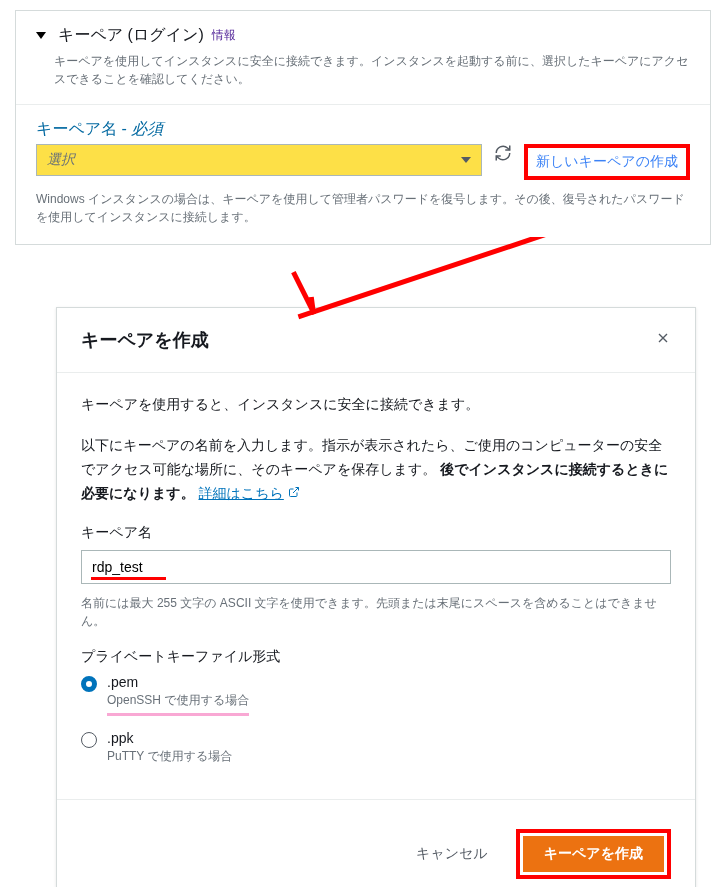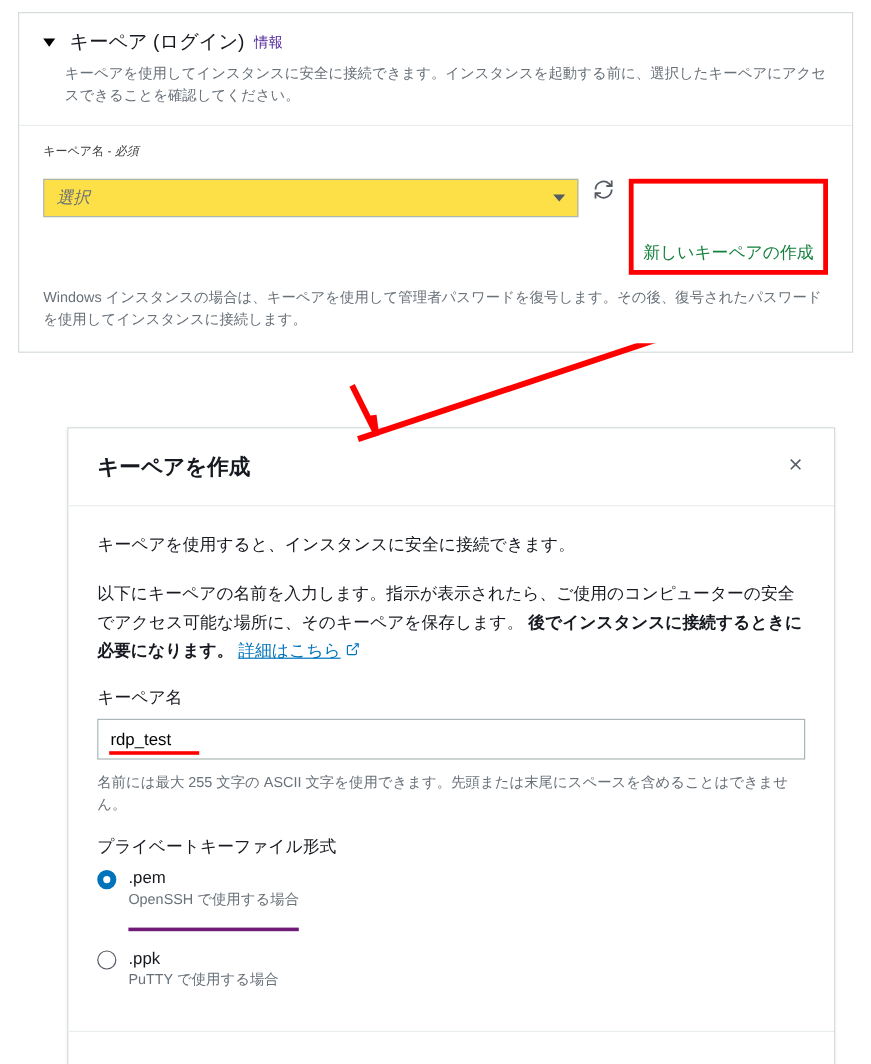--- a/index.html
+++ b/index.html
@@ -50,23 +50,23 @@
       margin-left: 18px;
       margin-top: 6px;
       line-height: 1.5;
     }
     .panel-body {
       padding: 14px 20px 18px 20px;
       border-top: 1px solid #eaeded;
       margin-top: 10px;
     }
     .field-label {
-      font-size: 10px;
-      color: #404040;
-      margin-bottom: 16px;
+      font-size: 16px;
+      color: #0369a1;
+      margin-bottom: 4px;
     }
     .required {
       font-style: italic;
     }
     .select-row {
       display: flex;
       align-items: flex-start;
       gap: 12px;
     }
     .select-box {
@@ -95,25 +95,24 @@
       width: 18px;
       height: 18px;
       stroke: #545b64;
       cursor: pointer;
     }
     .create-link-box {
       border: 4px solid #ff0000;
       padding: 4px 8px;
     }
     .create-link {
-      color: #15803d;
+      color: #3b82f6;
       font-size: 14px;
       cursor: pointer;
       line-height: 1.4;
-      margin-top: 44px;
     }
     .help-text {
       color: #687078;
       font-size: 12px;
       margin-top: 10px;
       line-height: 1.5;
     }
     .annotation-arrow {
       position: relative;
       height: 60px;
@@ -228,22 +227,22 @@
     }
     .radio-desc {
       color: #687078;
       font-size: 12px;
       margin-top: 2px;
     }
     .radio-underline-box {
       display: inline-block;
     }
     .radio-pem-underline {
-      border-bottom: 3px solid #701a75;
-      padding-bottom: 15px;
+      border-bottom: 3px solid #f9a8d4;
+      padding-bottom: 4px;
     }
     .modal-footer {
       display: flex;
       justify-content: flex-end;
       align-items: center;
       gap: 16px;
       padding: 29px 24px;
       border-top: 1px solid #eaeded;
     }
     .btn-cancel {

